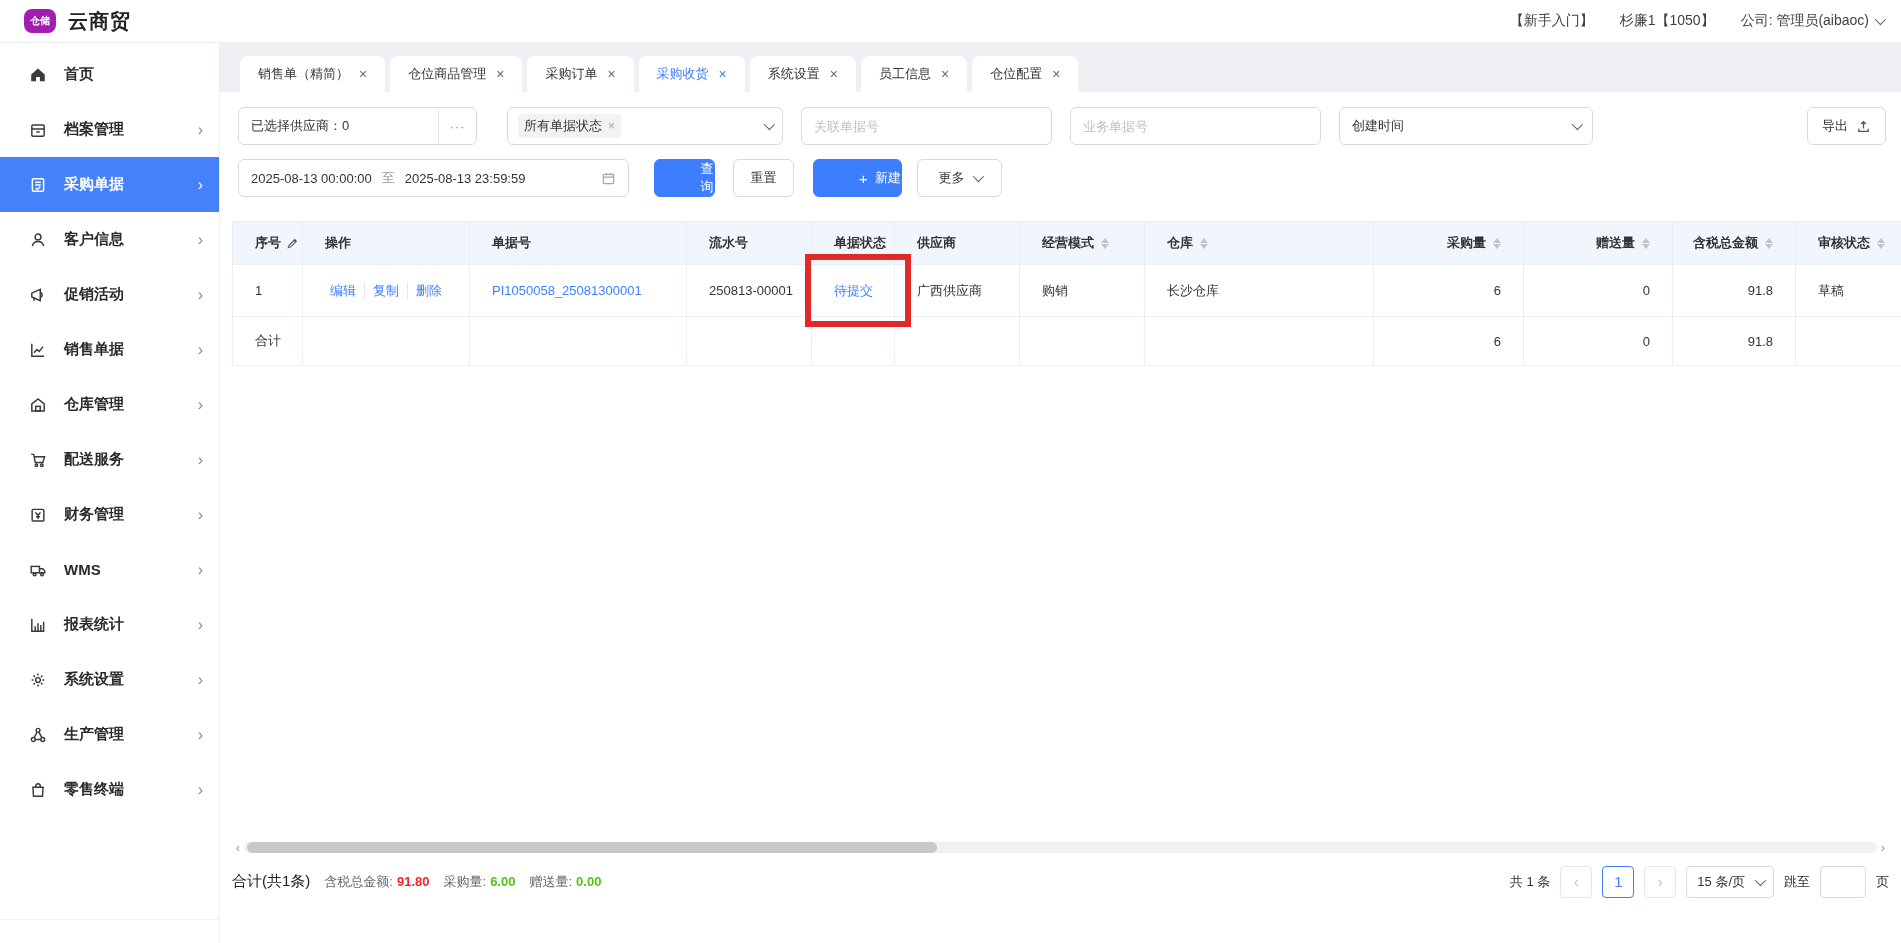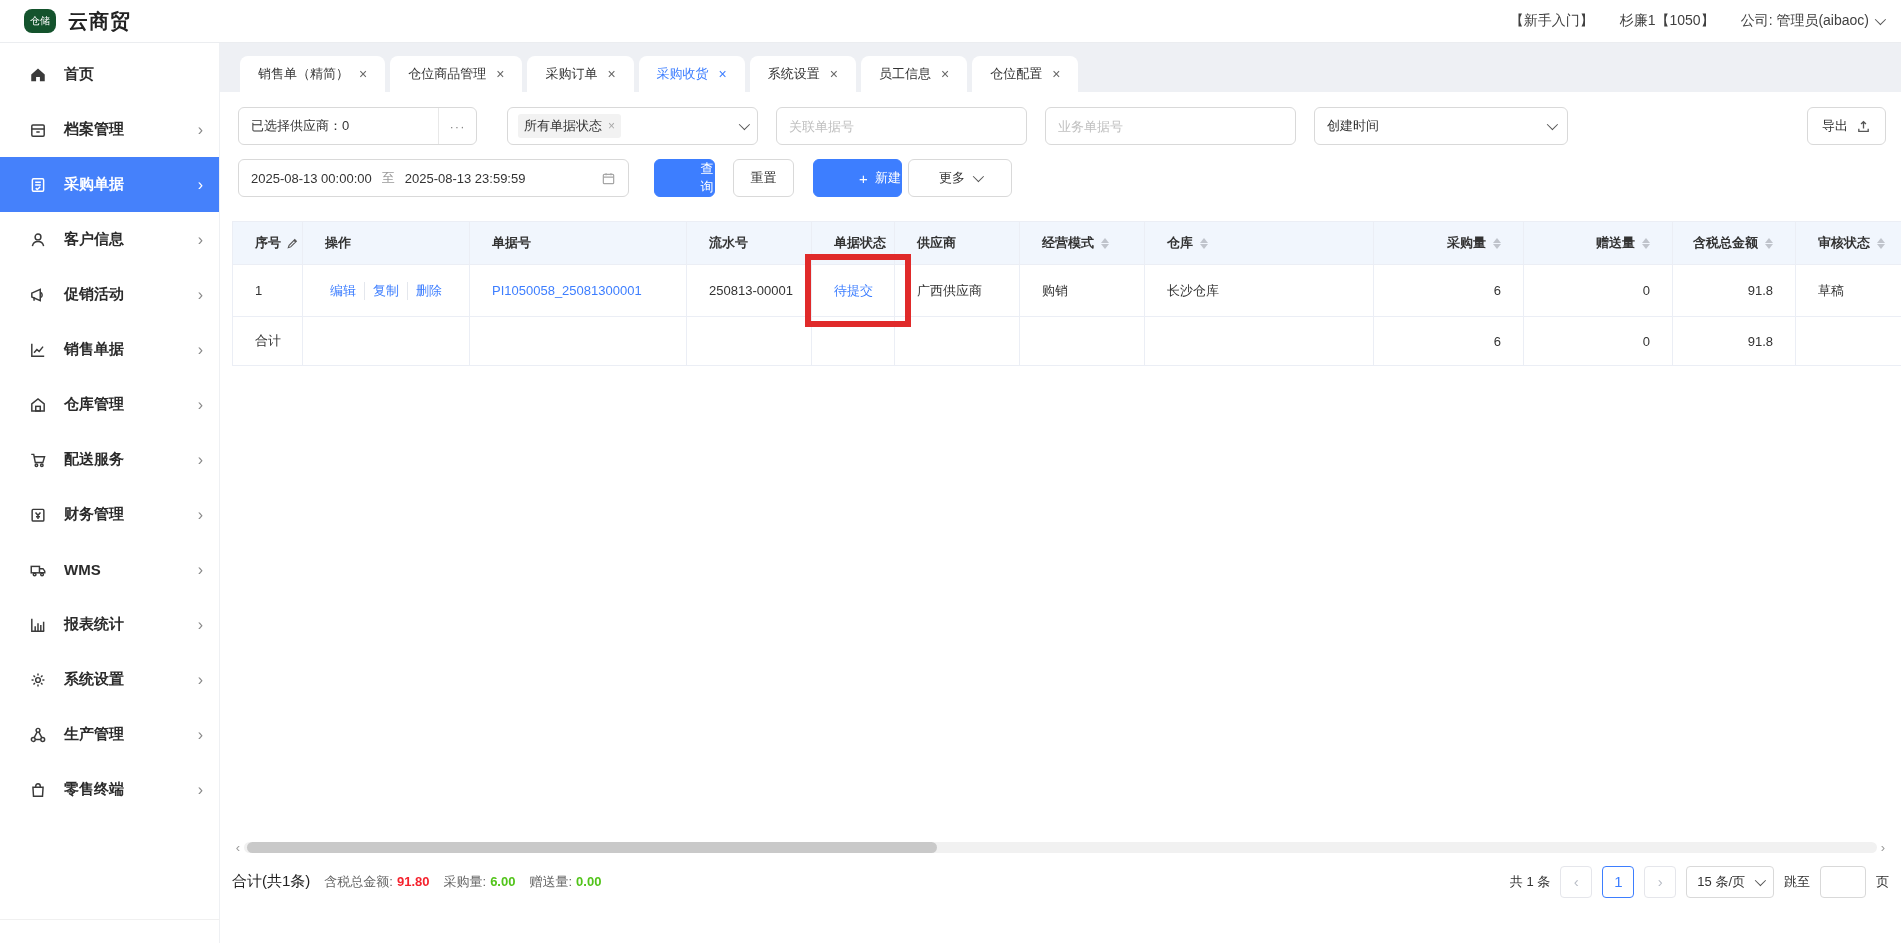--- a/index.html
+++ b/index.html
@@ -2,22 +2,22 @@
 <html><head>
 <meta charset="utf-8">
 <style>
   * { margin:0; padding:0; box-sizing:border-box; }
   html,body { width:1901px; height:943px; overflow:hidden;
     font-family:"Liberation Sans","DejaVu Sans",sans-serif; background:#fff; color:#333; }
 
   
   .top-header { position:absolute; left:0; top:0; width:1901px; height:43px; background:#fff;
     border-bottom:1px solid #ebedf0; display:flex; align-items:center; z-index:30; }
-  .logo-box { width:32px; height:24px; margin-left:24px; border-radius:8px; background:#14532d;
-    color:#fff; font-size:10px; font-weight:normal; display:flex; align-items:center; justify-content:center; }
+  .logo-box { width:32px; height:24px; margin-left:24px; border-radius:8px; background:#a21caf;
+    color:#fff; font-size:10px; font-weight:bold; display:flex; align-items:center; justify-content:center; }
   .app-title { font-size:20px; font-weight:bold; color:#222; margin-left:12px; letter-spacing:1px; }
   .header-right { margin-left:auto; margin-right:18px; display:flex; align-items:center; gap:26px;
     font-size:14px; font-weight:normal; color:#404040; }
   .header-right .item { display:flex; align-items:center; gap:6px; cursor:pointer; }
   .chev-down { width:8px; height:8px; border-right:1.6px solid #555; border-bottom:1.6px solid #555;
     transform:rotate(45deg) translateY(-2px); display:inline-block; }
 
   
   .sidebar { position:absolute; left:0; top:43px; width:220px; height:900px; background:#fff;
     border-right:1px solid #eef0f3; z-index:20; padding-top:4px; }
@@ -46,41 +46,41 @@
   
   .panel { position:relative; background:#fff; height:851px; padding:15px 12px 0 12px; }
 
   .filter-row { display:flex; align-items:center; }
   .ctl { height:38px; border:1px solid #d9d9d9; border-radius:6px; background:#fff; display:flex;
     align-items:center; font-size:13px; color:#333; }
   .supplier-box { width:239px; margin-left:6px; }
   .supplier-text { flex:1; padding:0 12px; }
   .supplier-more { width:38px; height:100%; border-left:1px solid #e8e8e8; display:flex; align-items:center;
     justify-content:center; color:#888; letter-spacing:1px; cursor:pointer; }
-  .status-select { width:251px; margin-left:30px; padding:0 10px; cursor:pointer; }
+  .status-select { width:276px; margin-left:30px; padding:0 10px; cursor:pointer; }
   .tag-chip { background:#f2f2f2; border-radius:3px; padding:3px 6px; display:flex; align-items:center; gap:6px; }
   .tag-chip .tag-x { color:#a8a8a8; font-size:12px; cursor:pointer; }
   .status-select .sel-caret { margin-left:auto; }
   .txt-input { width:251px; margin-left:18px; padding:0 12px; }
   .txt-input input { border:none; outline:none; width:100%; font-size:13px; color:#333; font-family:inherit; }
   .txt-input input::placeholder { color:#bfbfbf; }
   .time-select { width:254px; margin-left:18px; padding:16px 12px; cursor:pointer; justify-content:space-between;text-align:center; }
   .export-btn { margin-left:auto; margin-right:3px; padding:0 14px; gap:8px; cursor:pointer; }
 
   .row2 { margin-top:14px; }
   .date-box { width:391px; margin-left:6px; padding:0 12px; gap:10px; }
   .date-sep { color:#999; }
   .cal-icon { margin-left:auto; color:#999; }
   .btn { height:38px; border-radius:6px; font-size:13px; display:flex; align-items:center; justify-content:center;
     cursor:pointer; border:1px solid #d9d9d9; background:#fff; color:#333; }
   .btn.primary { background:#3d7eff; border-color:#3d7eff; color:#fff;padding-left:45px; }
   .btn-query { width:61px; margin-left:25px; }
   .btn-reset { width:61px; margin-left:18px; }
   .btn-new { width:89px; margin-left:19px; gap:7px; }
-  .btn-more { width:104px; margin-left:6px; gap:8px; }
+  .btn-more { width:85px; margin-left:15px; gap:8px; }
   .plus-g { font-size:15px; }
 
   
   .table-wrap { position:relative; margin-top:24px; }
   table { border-collapse:collapse; table-layout:fixed; width:1673px; font-size:13px; }
   th, td { border:1px solid #ebeef5; padding:0 22px; height:43px; overflow:hidden; white-space:nowrap; }
   thead th { background:#f1f6fd; font-weight:bold; color:#333; text-align:left; }
   tbody td { height:52px; color:#333; background:#fff; }
   tr.summary td { height:49px; }
   .ta-c { text-align:left; } .ta-r { text-align:right; }

